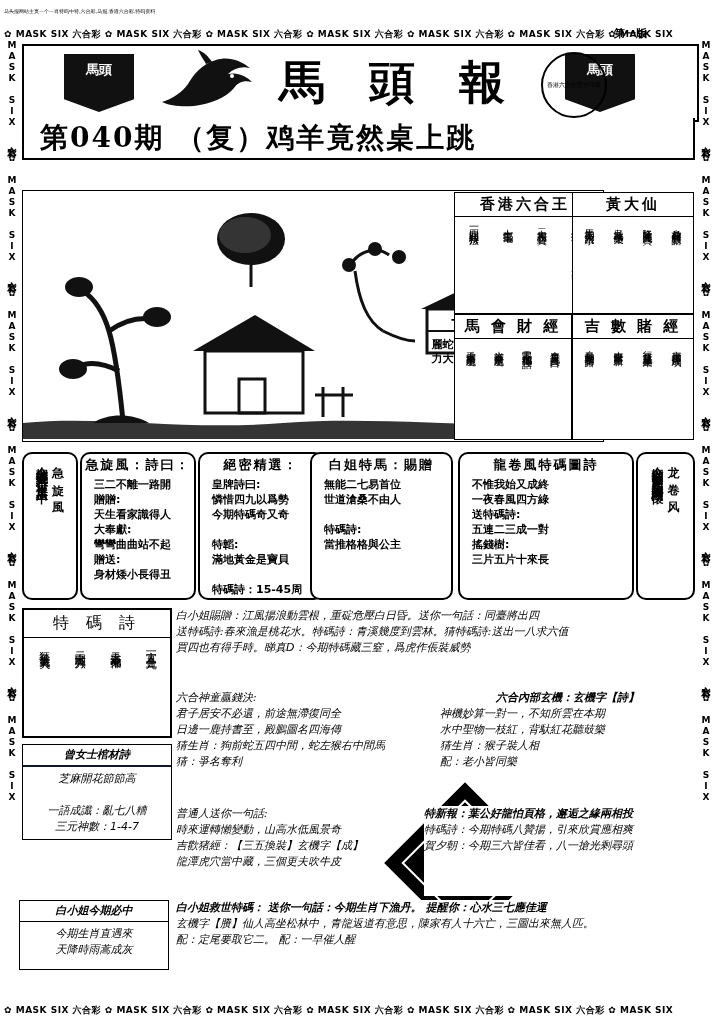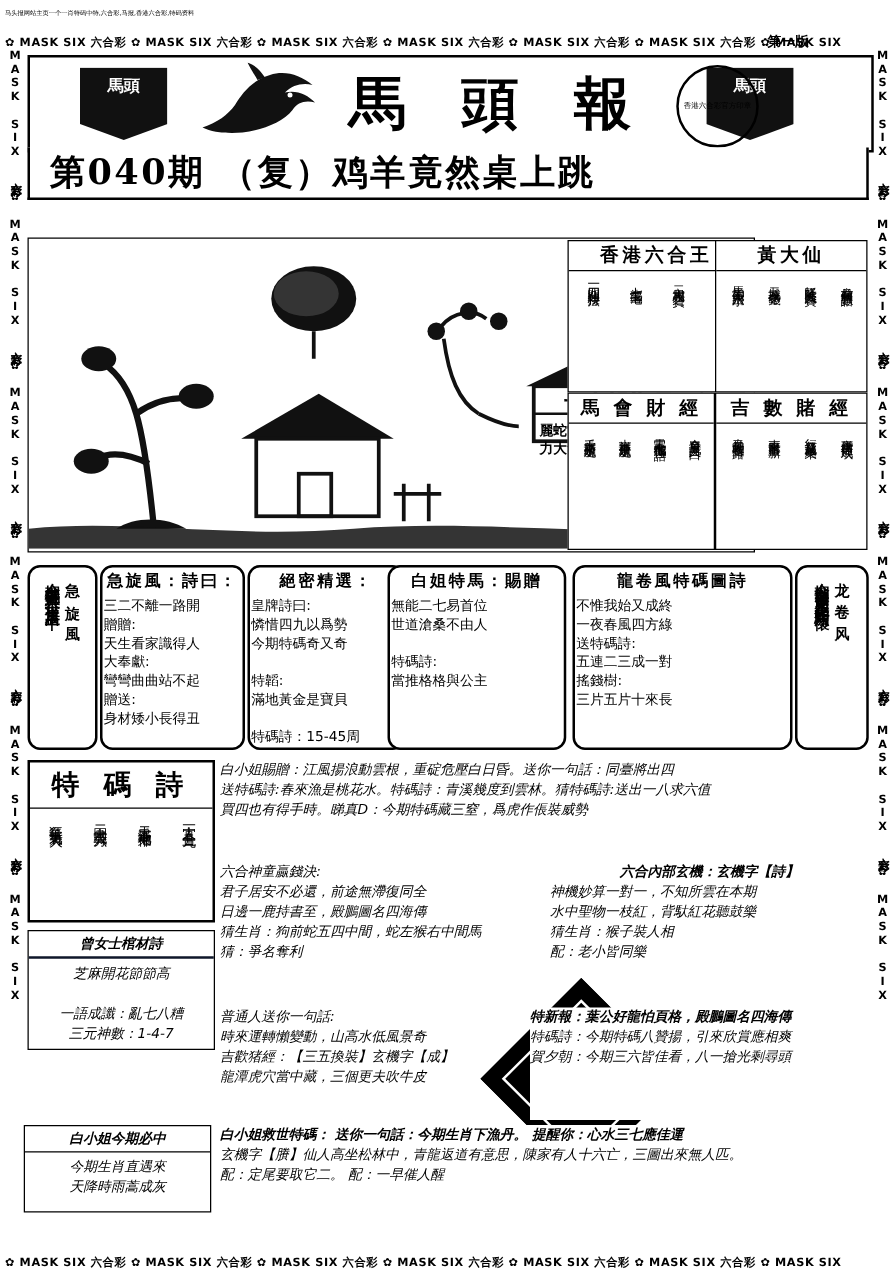--- a/index.html
+++ b/index.html
@@ -100,35 +100,35 @@
 
   
   .band{position:absolute;left:22px;top:452px;width:673px;height:150px;}
   .bbox{
     position:absolute;border:2px solid #000;border-radius:10px;background:#fff;box-sizing:border-box;
   }
   .bbox .bt{
     text-align:center;font-size:13px;font-weight:bold;letter-spacing:2px;padding:2px 0 1px;
     font-family:"DejaVu Serif","Liberation Serif",serif;
   }
-  .bbox .bc{font-size:11px;line-height:15px;padding:2px 1px;}
+  .bbox .bc{font-size:11px;line-height:15px;padding:2px 12px;font-weight:bold;}
 
   .vbox{
     position:absolute;border:2px solid #000;border-radius:10px;background:#fff;box-sizing:border-box;
     display:flex;flex-direction:row-reverse;justify-content:center;padding-top:2px;
   }
   .vtext{writing-mode:vertical-rl;text-orientation:upright;font-size:12px;line-height:16px;letter-spacing:2px;font-weight:bold;}
 
   
   .lbox{position:absolute;border:1px solid #000;background:#fff;box-sizing:border-box;}
 
   .tema{
     position:absolute;left:22px;top:608px;width:150px;height:130px;border:2px solid #000;box-sizing:border-box;
   }
-  .tema-title{text-align:center;font-size:22px;font-weight:bold;letter-spacing:6px;padding:3px 0;border-bottom:1px solid #000;
+  .tema-title{text-align:center;font-size:16px;font-weight:normal;letter-spacing:6px;padding:3px 0;border-bottom:1px solid #000;
     font-family:"DejaVu Serif","Liberation Serif",serif;}
   .tema-cols{display:flex;flex-direction:row-reverse;justify-content:space-around;padding:5px 2px;height:92px;box-sizing:border-box;}
   .tema-cols .vcol{font-size:11px;line-height:14px;}
 
   .txtblock{font-size:11px;line-height:16px;font-style:italic;}
 
   .diamond{
     position:absolute;width:110px;height:110px;border:2px solid #000;background:#000;
     transform:rotate(45deg);
   }
@@ -353,21 +353,21 @@
 時來運轉懶變動，山高水低風景奇
 吉歡猪經：【三五換裝】玄機字【成】
 龍潭虎穴當中藏，三個更夫吹牛皮</div>
   </div>
 
   <div class="diamond" style="left:408px;top:806px">
     <div class="diamond-inner"></div>
   </div>
 
   <div class="lbox" style="left:424px;top:806px;width:271px;height:90px;border:none">
-    <div class="txtblock bold">特新報：葉公好龍怕頁格，殿鵬圖名四海傳</div>
+    <div class="txtblock bold">特新報：葉公好龍怕頁格，邂逅之緣兩相投</div>
     <div class="txtblock" style="white-space:pre-line">特碼詩：今期特碼八贊揚，引來欣賞應相爽
 賀夕朝：今期三六皆佳看，八一搶光剩尋頭</div>
   </div>
 
   <div class="lbox" style="left:19px;top:900px;width:150px;height:70px;border:1px solid #000">
     <div class="txtblock bold center" style="border-bottom:1px solid #000;padding:2px 0">白小姐今期必中</div>
     <div class="txtblock center" style="white-space:pre-line;padding:4px 2px">今期生肖直遇來
 天降時雨蒿成灰</div>
   </div>
 

